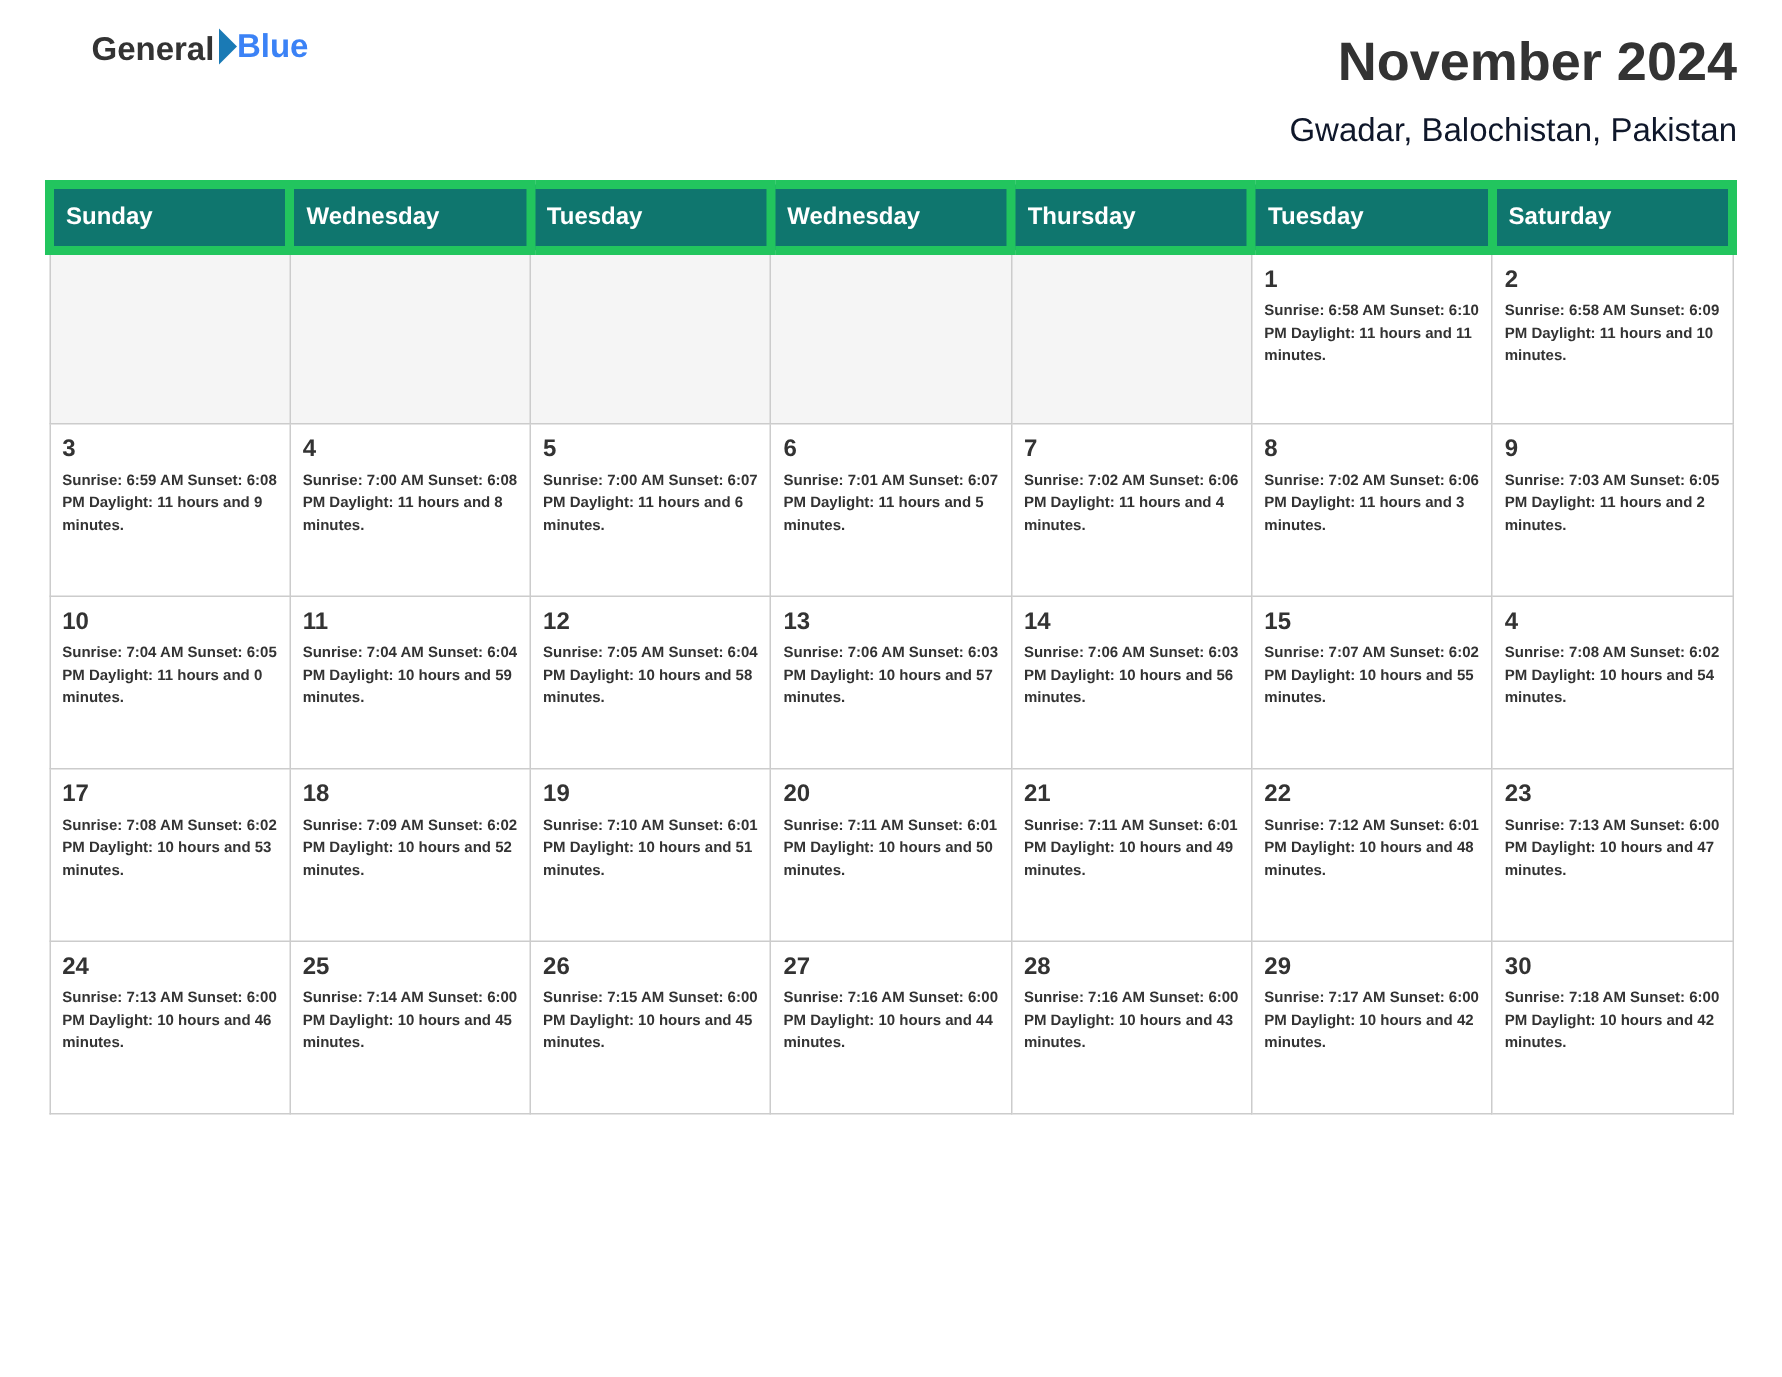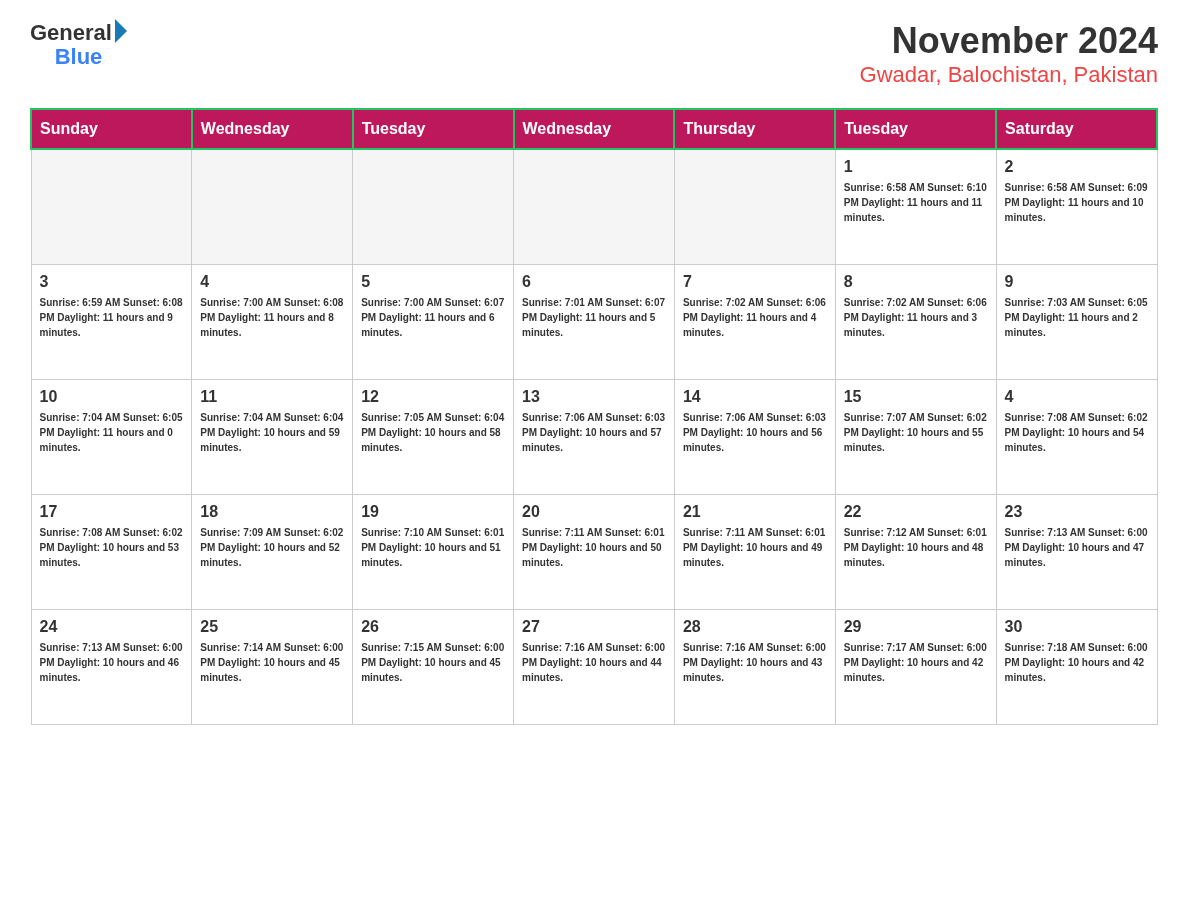--- a/index.html
+++ b/index.html
@@ -11,22 +11,22 @@
       min-height: 918px;
     }
     .header {
       display: flex;
       justify-content: space-between;
       align-items: flex-start;
       margin-bottom: 20px;
     }
     .logo {
       display: flex;
-      flex-direction: column;
-      align-items: center;
+      align-items: flex-start;
+      margin-left: 31px;
     }
     .logo-top {
       display: flex;
       align-items: center;
     }
     .logo-general {
       font-size: 22px;
       font-weight: bold;
       color: #333;
     }
@@ -48,36 +48,36 @@
     .title-section {
       text-align: right;
     }
     .calendar-title {
       font-size: 36px;
       font-weight: bold;
       color: #333;
     }
     .calendar-subtitle {
       font-size: 22px;
-      color: #ef4444;
-      margin-top: 0;
+      color: #0f172a;
+      margin-top: 12px;
     }
     .calendar {
       width: 100%;
       border-collapse: collapse;
       table-layout: fixed;
     }
     .calendar thead tr th {
-      background-color: #be185d;
+      background-color: #0f766e;
       color: #fff;
       padding: 10px 8px;
       font-size: 16px;
       font-weight: bold;
       text-align: left;
-      border: 2px solid #22c55e;
+      border: 6px solid #22c55e;
     }
     .calendar tbody tr td {
       vertical-align: top;
       padding: 8px;
       border: 1px solid #ccc;
       height: 115px;
       font-size: 13px;
       color: #333;
       background: #fff;
     }

